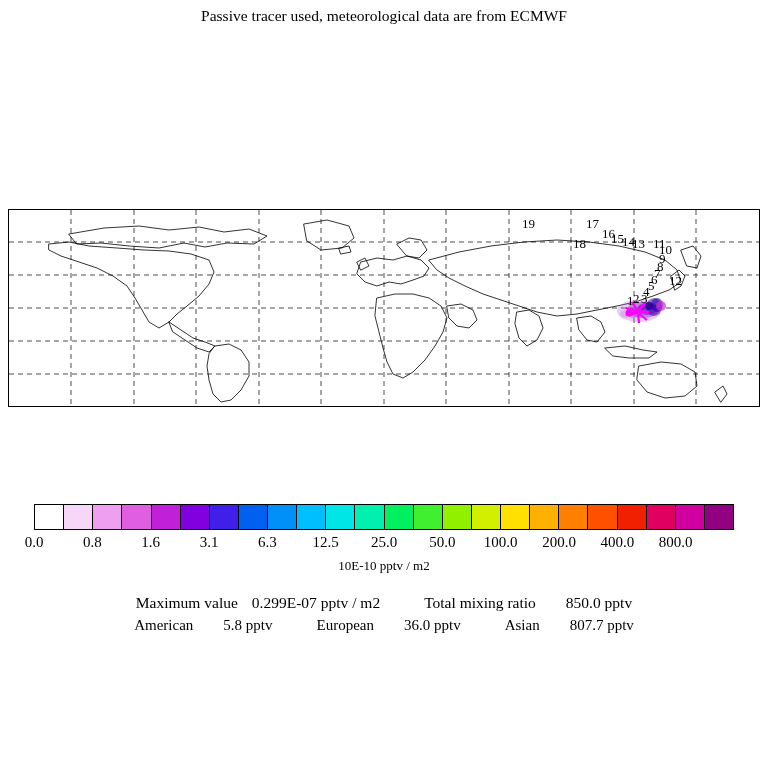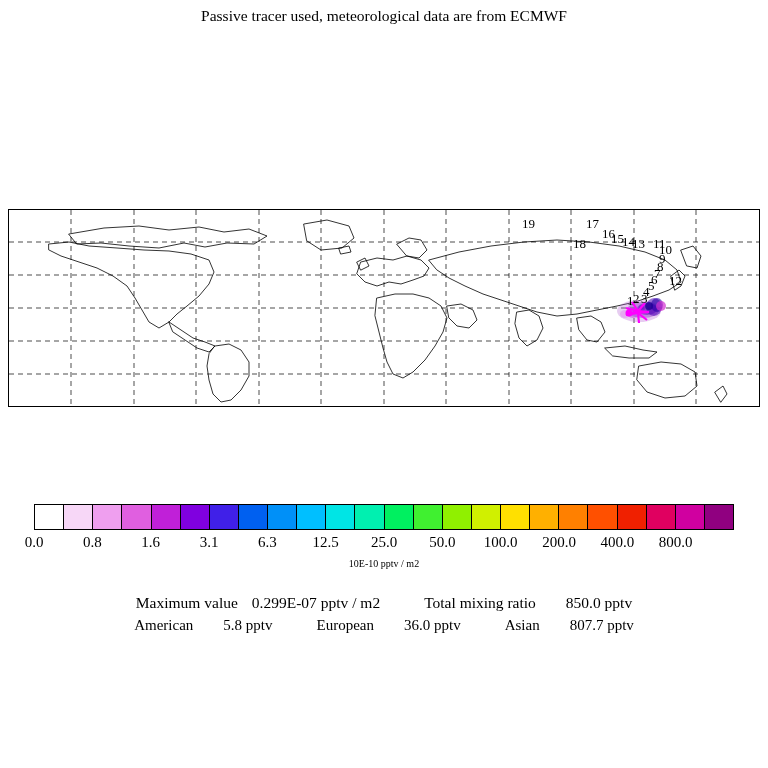--- a/index.html
+++ b/index.html
@@ -96,21 +96,21 @@
     font-family: "Liberation Serif", serif;
     transform: translateX(-50%);
     white-space: nowrap;
   }
   .cbar-unit {
     position: absolute;
     top: 558px;
     left: 0;
     width: 768px;
     text-align: center;
-    font-size: 10px;
+    font-size: 13px;
   }
   
   .footer {
     position: absolute;
     top: 592px;
     left: 0;
     width: 768px;
     text-align: center;
   }
   .foot-max {

